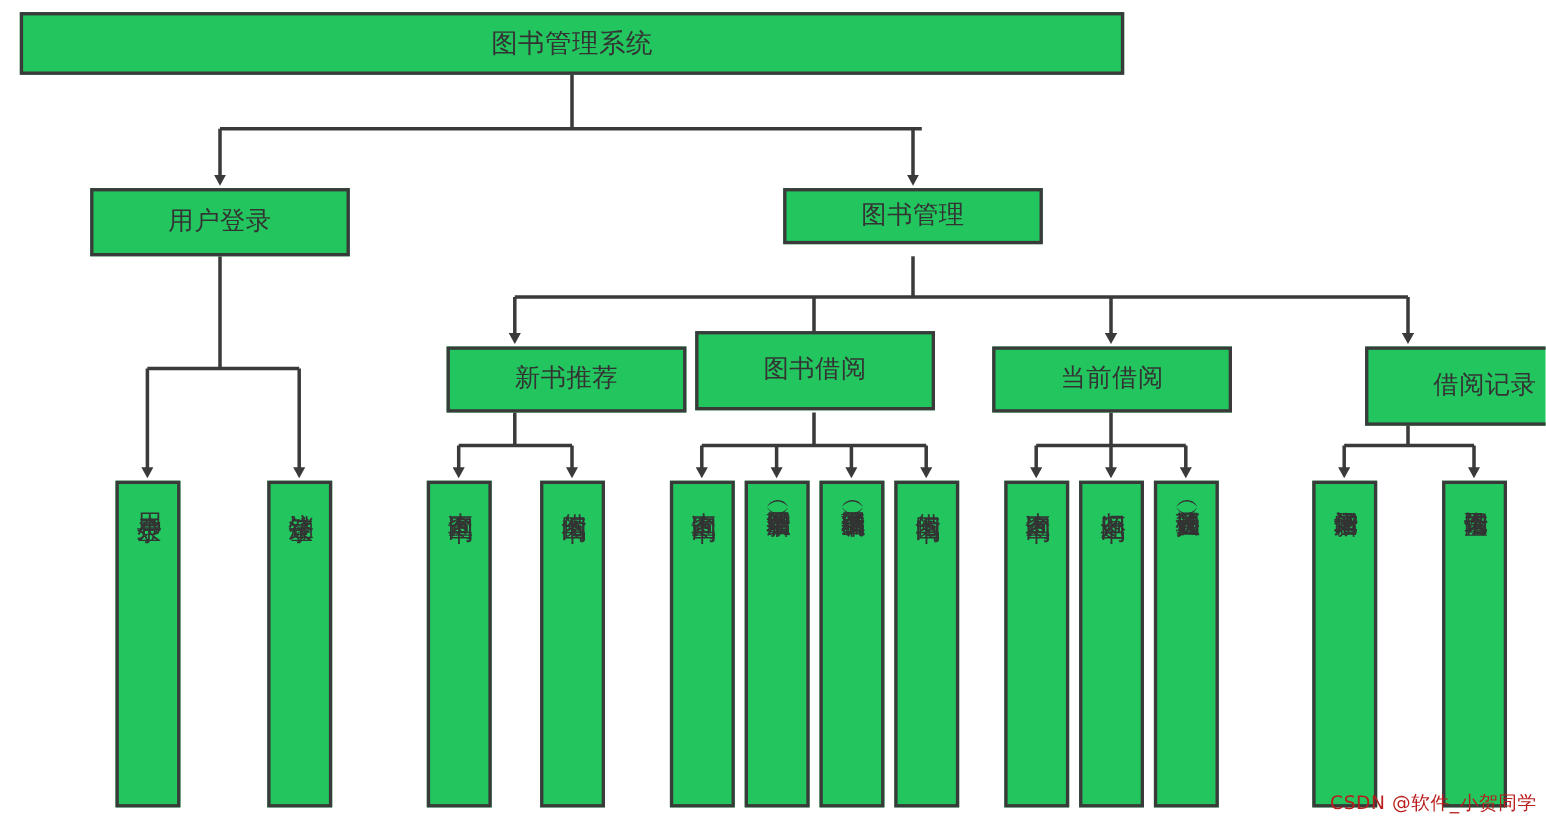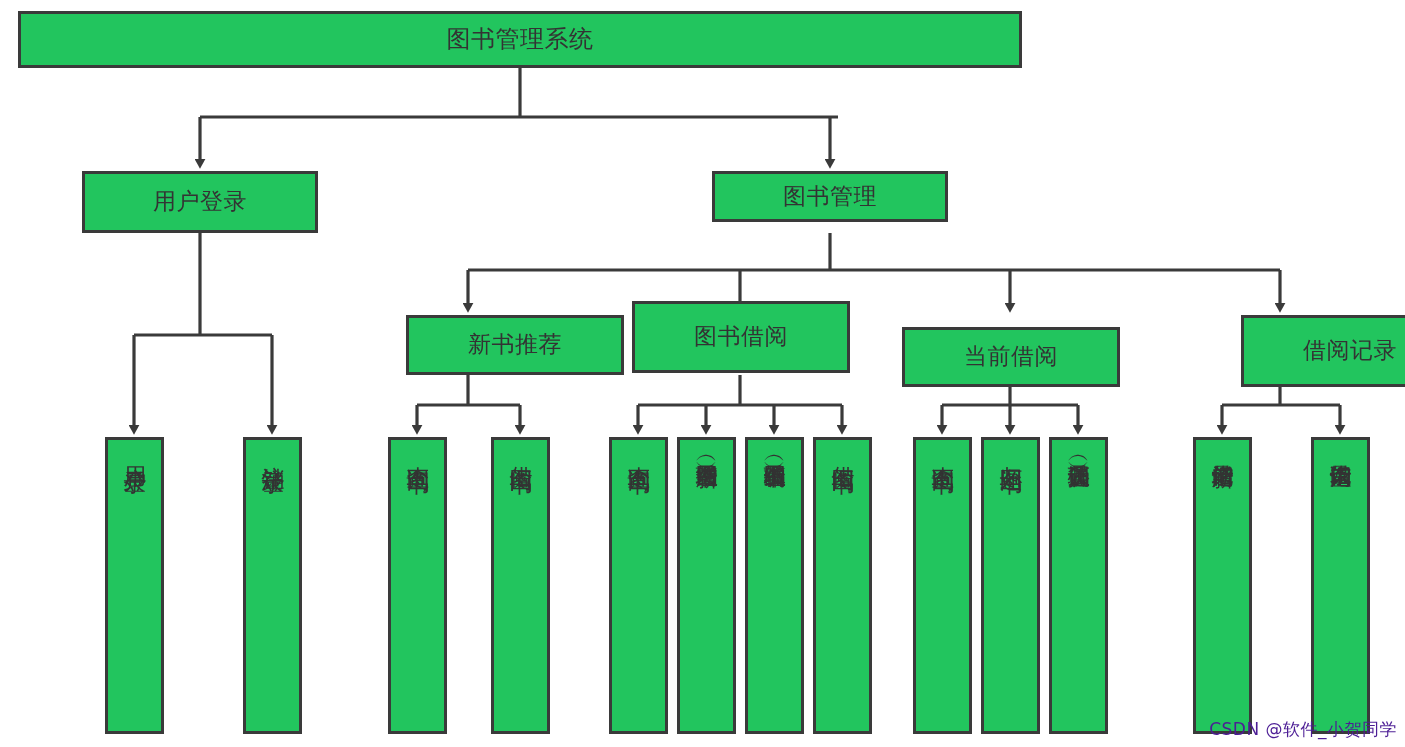--- a/index.html
+++ b/index.html
@@ -65,21 +65,21 @@
   }
   .node.vert.tight .label {
     font-size: 22px;
     letter-spacing: 0px;
   }
   .watermark {
     position: absolute;
     right: 8px;
     bottom: 6px;
     font-size: 17px;
-    color: #4c1d95;
+    color: #b91c1c;
     letter-spacing: 0.5px;
     white-space: nowrap;
     font-family: "DejaVu Sans", "Liberation Sans", sans-serif;
   }
 </style>
 </head>
 <body>
 
 <div id="diagram-root">
 
@@ -146,21 +146,21 @@
   </div>
 
   <div class="node horiz" style="left:360px; top:315px; width:218px; height:60px;margin-left:46px;">
     <span class="label">新书推荐</span>
   </div>
 
   <div class="node horiz" style="left:632px; top:301px; width:218px; height:72px;">
     <span class="label">图书借阅</span>
   </div>
 
-  <div class="node horiz" style="left:902px; top:315px; width:218px; height:60px;margin-top:12px;">
+  <div class="node horiz" style="left:902px; top:315px; width:218px; height:60px;">
     <span class="label">当前借阅</span>
   </div>
 
   <div class="node horiz" style="left:1241px; top:315px; width:218px; height:72px;">
     <span class="label">借阅记录</span>
   </div>
 
   <div class="node vert" style="left:105px; top:437px; width:59px; height:297px;">
     <span class="label">用户登录</span>
   </div>

